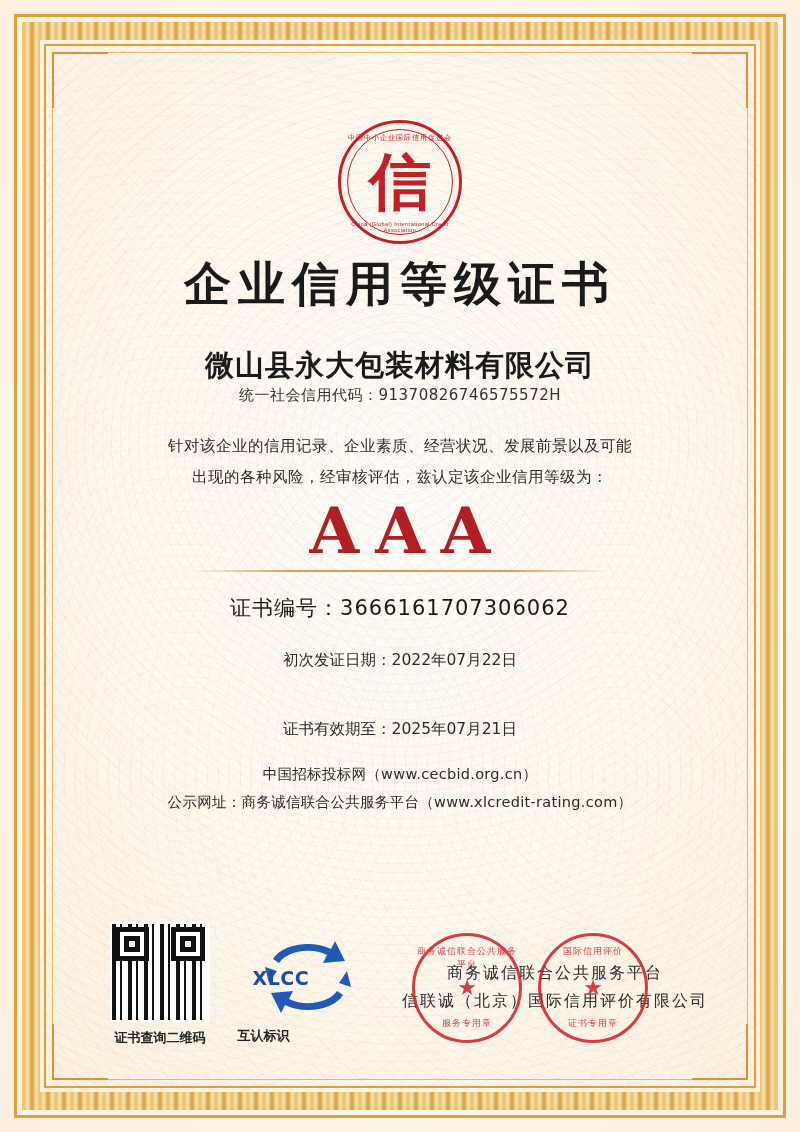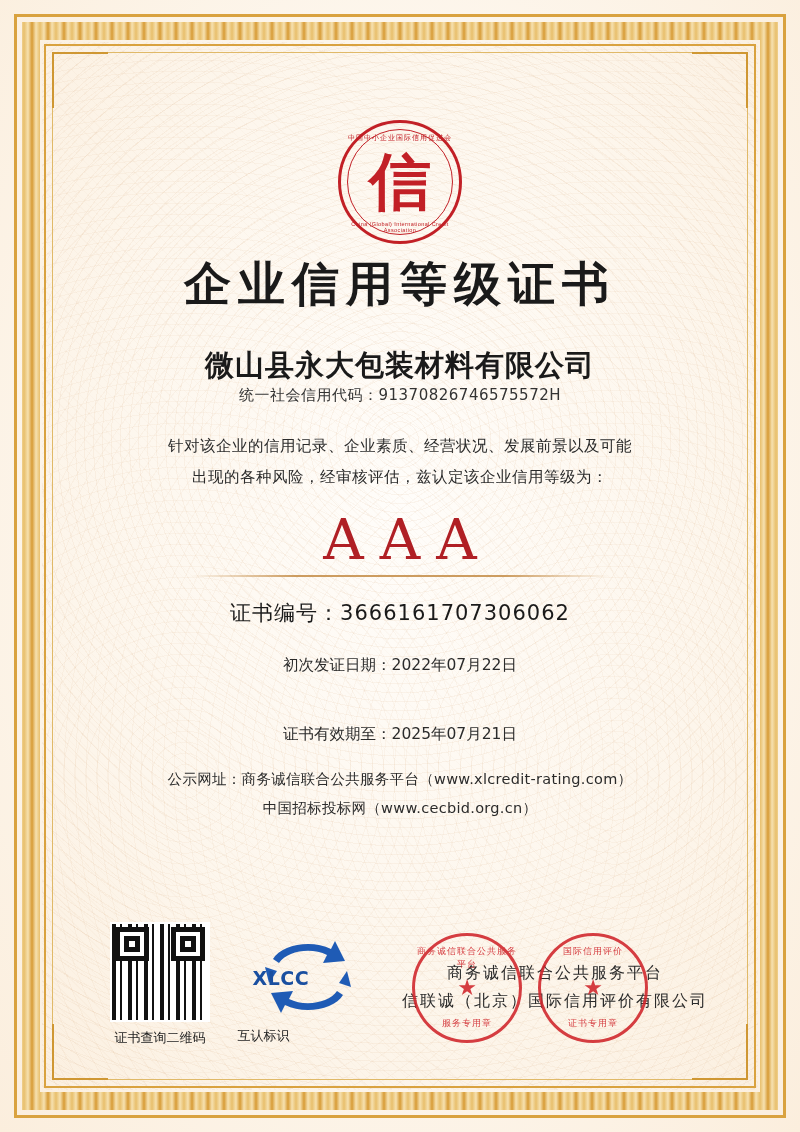--- a/index.html
+++ b/index.html
@@ -180,25 +180,25 @@
     font-family: "DejaVu Sans", sans-serif;
     font-size: 15.5px;
     line-height: 2;
     color: #2b2b2b;
     padding: 0 22px;
     letter-spacing: .5px;
   }
 
   .grade {
     font-family: "DejaVu Serif", serif;
-    font-size: 56px;
-    font-weight: normal;
+    font-size: 64px;
+    font-weight: bold;
     color: #b01f24;
     letter-spacing: 16px;
-    margin: 18px 0 4px;
+    margin: 4px 0 4px;
     text-indent: 16px;
     line-height: 1.05;
   }
   .grade-rule {
     width: 420px;
     height: 2px;
     margin: 6px auto 22px;
     background: linear-gradient(to right,
       rgba(200,150,90,0) 0%,
       rgba(196,140,70,0.85) 25%,
@@ -263,20 +263,21 @@
     border: 5px solid #111;
     background: #fff;
     box-shadow: inset 0 0 0 4px #fff, inset 0 0 0 9px #111;
   }
   .qr::before { left: 3px; top: 3px; }
   .qr::after  { right: 3px; top: 3px; }
   .qr-caption, .xlcc-caption {
     font-family: "DejaVu Sans", sans-serif;
     font-size: 13px;
     color: #222;
+    font-weight: bold;
   }
 
   .xlcc-block {
     width: 140px;
     margin-bottom: 2px;
   }
   .xlcc-logo {
     width: 110px; height: 82px;
     margin: 0 auto 8px;
     position: relative;
@@ -383,22 +384,22 @@
 
     <div class="dates-row">
       <div>
         <span>初次发证日期：</span><span>2022年07月22日</span>
       </div>
       <div>
         <span>证书有效期至：</span><span>2025年07月21日</span>
       </div>
     </div>
 
+    <div class="info-line">中国招标投标网（www.cecbid.org.cn）</div>
     <div class="info-line">公示网址：商务诚信联合公共服务平台（www.xlcredit-rating.com）</div>
-    <div class="info-line">中国招标投标网（www.cecbid.org.cn）</div>
   </div>
 
   <div class="footer">
 
     <div class="qr-block">
       <div class="qr"></div>
       <div class="qr-caption">证书查询二维码</div>
     </div>
 
     <div class="xlcc-block">

